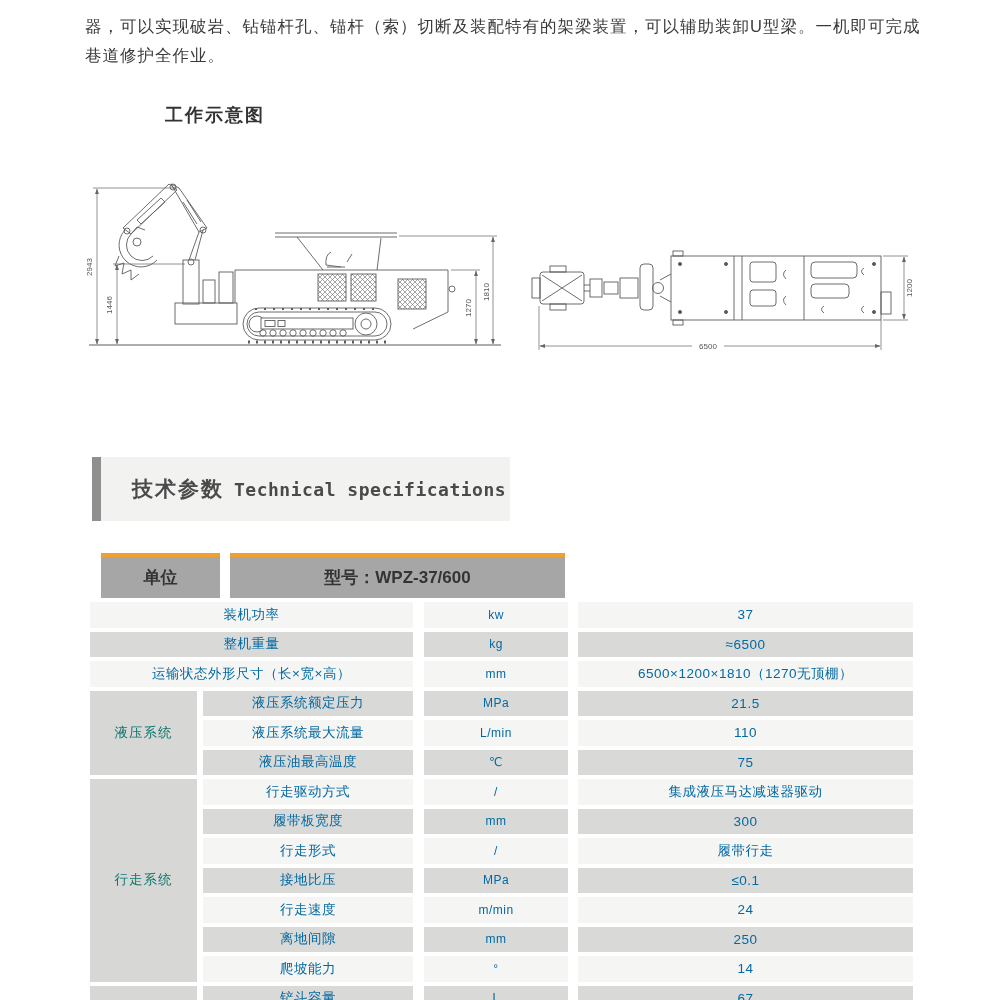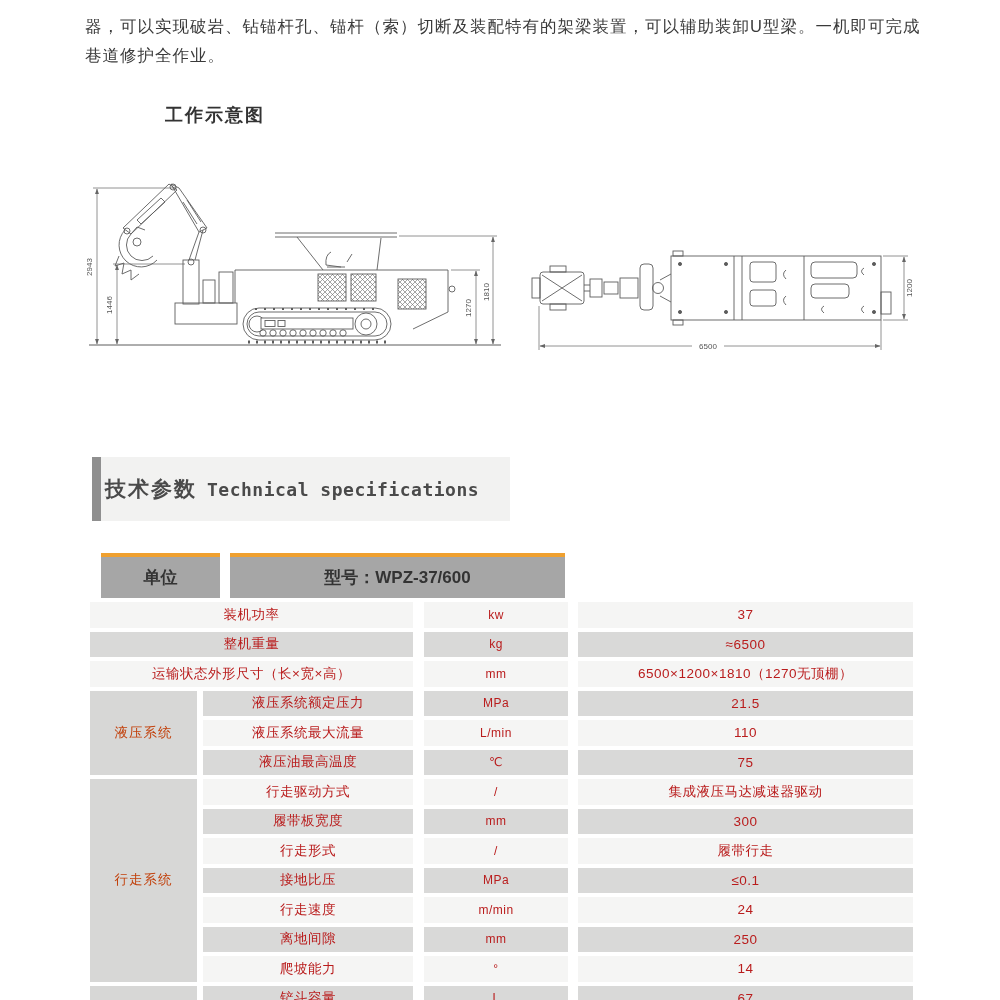--- a/index.html
+++ b/index.html
@@ -25,21 +25,21 @@
   .svgwrap{position:absolute;}
   .svg-side{left:85px;top:172px;}
   .svg-top{left:508px;top:228px;}
   svg text{font-family:"Liberation Sans","DejaVu Sans",sans-serif;}
 
   
   .section-title{position:absolute;left:92px;top:457px;display:flex;}
   .section-title .bar{width:9px;height:64px;background:#8f8f8f;}
   .section-title .box{
     width:409px;height:64px;background:#f2f2f1;
-    display:flex;align-items:center;padding-left:4px;box-sizing:border-box;
+    display:flex;align-items:center;padding-left:31px;box-sizing:border-box;
   }
   .section-title .zh{font-size:21px;font-weight:bold;color:#4a4a4a;letter-spacing:2px;}
   .section-title .en{font-size:18px;font-weight:bold;color:#4a4a4a;margin-left:10px;
     font-family:"DejaVu Sans Mono",monospace;letter-spacing:.5px;}
 
   
   .spec-table{position:absolute;left:90px;top:553px;width:823px;}
   .thead{display:flex;margin-bottom:4px;}
   .hcell{
     background:#a6a6a6;border-top:4px solid #efa02f;height:41px;
@@ -47,27 +47,27 @@
     font-size:17px;font-weight:bold;color:#333;box-sizing:content-box;
   }
   .hcell.h-item{width:323px;}
   .hcell.h-unit{width:119px;margin-left:11px;}
   .hcell.h-model{width:335px;margin-left:10px;}
 
   .tsection{display:flex;}
   .gcell{
     width:107px;margin-right:6px;margin-bottom:4px;background:#d7d7d6;
     display:flex;align-items:center;justify-content:center;
-    font-size:13.5px;color:#c2410c;letter-spacing:1px;
+    font-size:13.5px;color:#0f766e;letter-spacing:1px;
   }
   .rows{display:flex;flex-direction:column;flex:1;}
   .trow{display:flex;height:25.5px;margin-bottom:4px;}
   .cell{
     display:flex;align-items:center;justify-content:center;
-    font-size:13.5px;color:#b91c1c;letter-spacing:.5px;
+    font-size:13.5px;color:#0369a1;letter-spacing:.5px;
   }
   .cell.item.full{width:323px;}
   .cell.item.sub{width:210px;}
   .cell.unit{width:144px;margin-left:11px;font-size:12px;}
   .cell.value{width:335px;margin-left:10px;}
   .trow.light .cell{background:#f5f5f4;}
   .trow.dark .cell{background:#d9d9d8;}
 </style>
 </head>
 <body>

